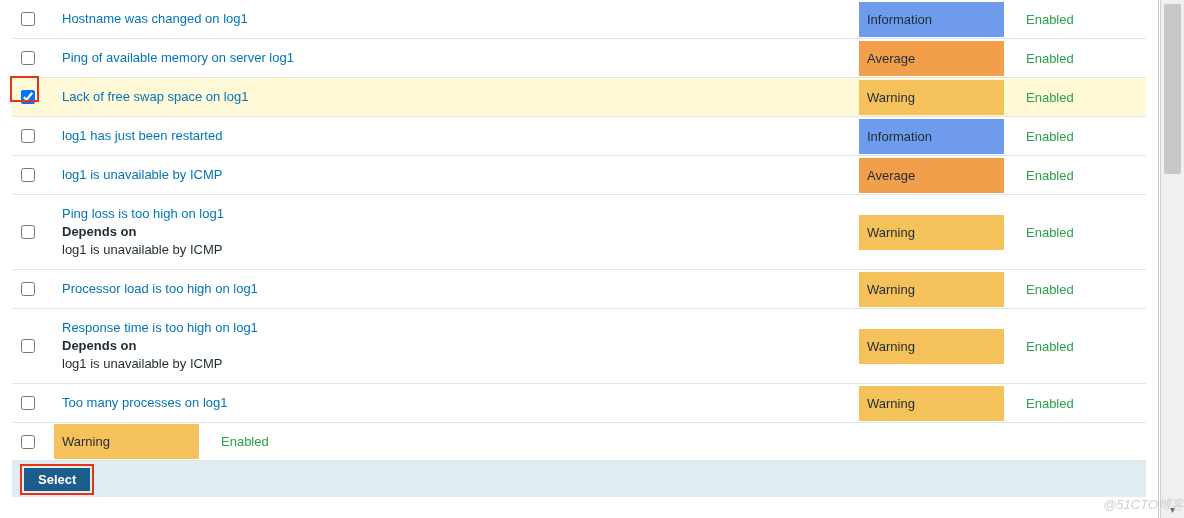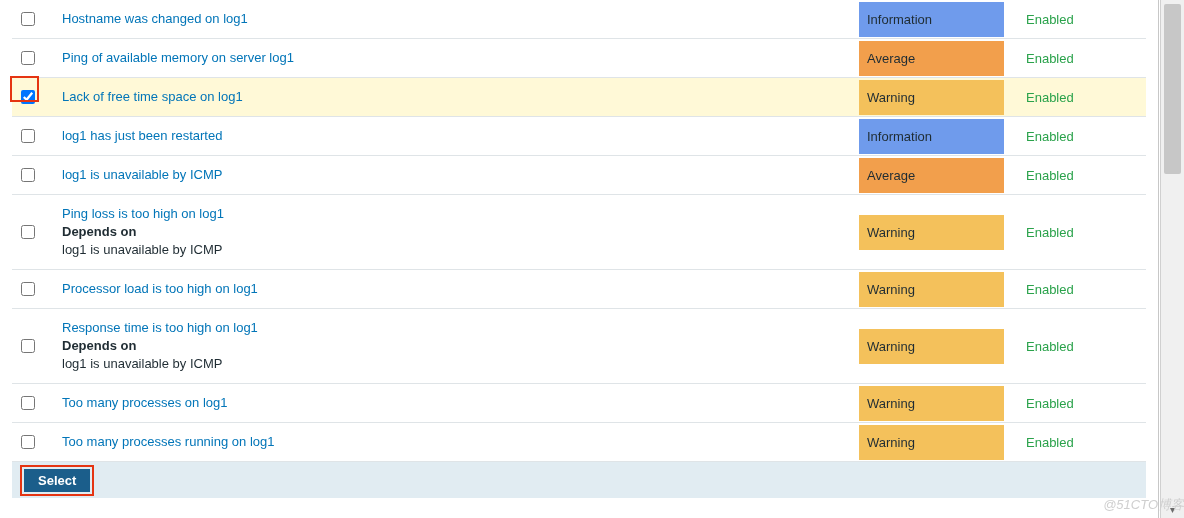--- a/index.html
+++ b/index.html
@@ -60,21 +60,21 @@
           <input type="checkbox" style="">
         </span>
         <div class="name-cell"><a class="trigger-name">Ping of available memory on server log1</a></div>
         <div class="sev-cell sev-avg">Average</div>
         <div class="status-cell"><a class="enabled">Enabled</a></div>
       </li>
       <li class="selected">
         <span class="cb-wrap">
           <input type="checkbox" checked="" style="">
         </span>
-        <div class="name-cell"><a class="trigger-name">Lack of free time space on log1</a></div>
+        <div class="name-cell"><a class="trigger-name">Lack of free swap space on log1</a></div>
         <div class="sev-cell sev-warn">Warning</div>
         <div class="status-cell"><a class="enabled">Enabled</a></div>
       </li>
       <li>
         <span class="cb-wrap">
           <input type="checkbox" style="">
         </span>
         <div class="name-cell"><a class="trigger-name">log1 has just been restarted</a></div>
         <div class="sev-cell sev-info">Information</div>
         <div class="status-cell"><a class="enabled">Enabled</a></div>
@@ -116,21 +116,20 @@
           <input type="checkbox" style="">
         </span>
         <div class="name-cell"><a class="trigger-name">Too many processes on log1</a></div>
         <div class="sev-cell sev-warn">Warning</div>
         <div class="status-cell"><a class="enabled">Enabled</a></div>
       </li>
       <li>
         <span class="cb-wrap">
           <input type="checkbox" style="">
         </span>
-        <div class="name-cell"><a class="trigger-name">Too many processes running on log1</a></div>
         <div class="sev-cell sev-warn">Warning</div>
         <div class="status-cell"><a class="enabled">Enabled</a></div>
       </li>
     </ul>
 
   <div class="footer-bar">
     <span class="select-wrap">
       <button class="select-btn">Select</button>
     </span>
   </div>

